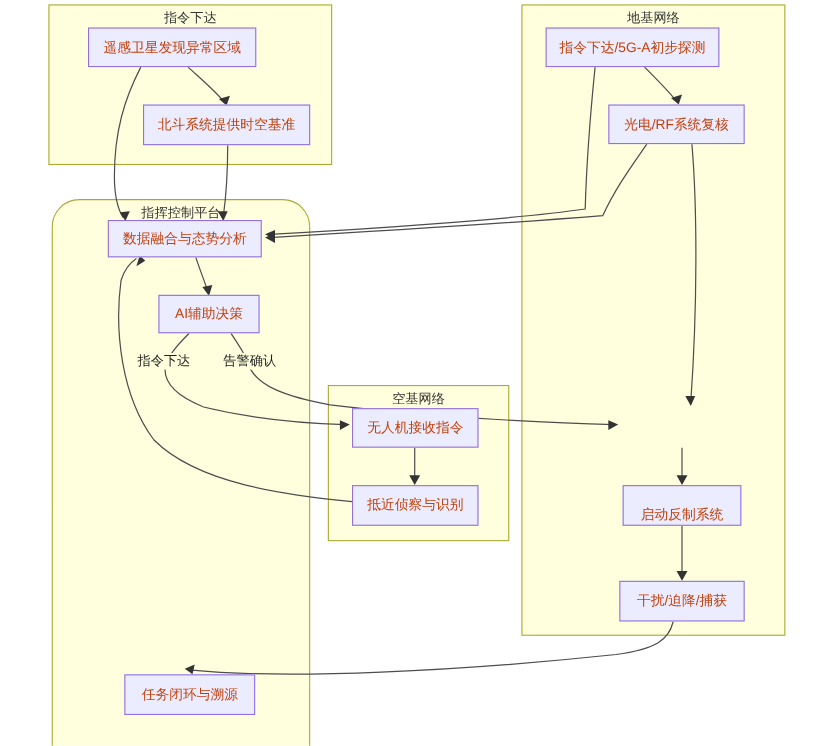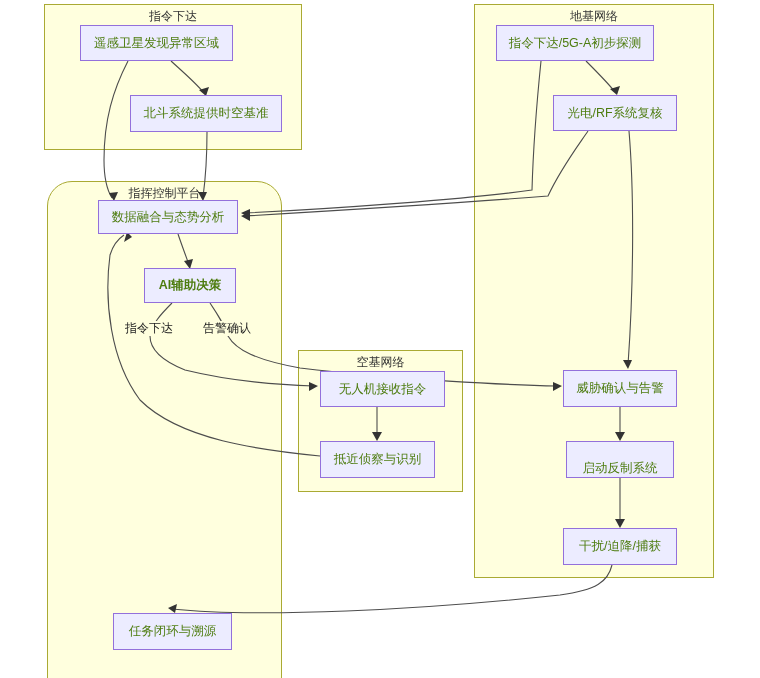--- a/index.html
+++ b/index.html
@@ -45,21 +45,21 @@
   }
   .node {
     position: absolute;
     background: #ececff;
     border: 1px solid #9370db;
     box-sizing: border-box;
     display: flex;
     align-items: center;
     justify-content: center;
     font-size: 12.5px;
-    color: #4d7c0f;
+    color: #c2410c;
     white-space: nowrap;
   }
   .edge-label {
     position: absolute;
     background: #ffffde;
     font-size: 12px;
     color: #1f1f1f;
     white-space: nowrap;
     padding: 0 1px;
     line-height: 15px;
@@ -156,39 +156,36 @@
   </div>
 
   <div class="node" style="left:553px; top:95px; width:124px; height:36px;">
     <span>光电/RF系统复核</span>
   </div>
 
   <div class="node" style="left:98px; top:200px; width:140px; height:34px;text-align:center;">
     <span>数据融合与态势分析</span>
   </div>
 
-  <div class="node" style="left:144px; top:268px; width:92px; height:35px;font-weight:bold;">
+  <div class="node" style="left:144px; top:268px; width:92px; height:35px;">
     <span>AI辅助决策</span>
   </div>
 
   <div class="node" style="left:113px; top:613px; width:119px; height:37px;">
     <span>任务闭环与溯源</span>
   </div>
 
-  <div class="node" style="left:320px; top:371px; width:125px; height:36px;">
+  <div class="node" style="left:320px; top:371px; width:115px; height:36px;">
     <span>无人机接收指令</span>
   </div>
 
   <div class="node" style="left:320px; top:441px; width:115px; height:37px;">
     <span>抵近侦察与识别</span>
   </div>
 
-  <div class="node" style="left:563px; top:370px; width:114px; height:37px;">
-    <span>威胁确认与告警</span>
-  </div>
 
   <div class="node" style="left:566px; top:441px; width:108px; height:37px;align-items:flex-end;">
     <span>启动反制系统</span>
   </div>
 
   <div class="node" style="left:563px; top:528px; width:114px; height:37px;">
     <span>干扰/迫降/捕获</span>
   </div>
 
   <div class="edge-label" style="left:124px; top:321px;text-align:right;">

